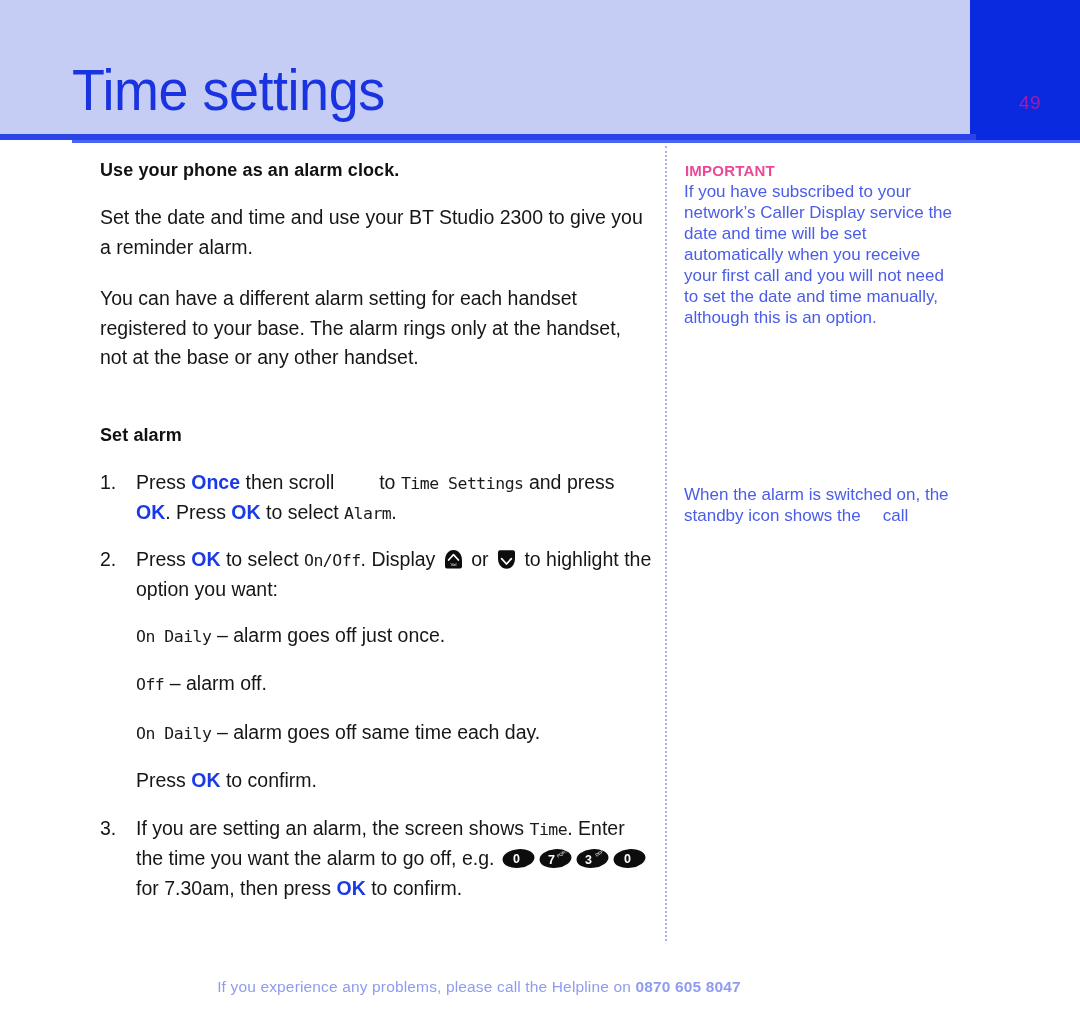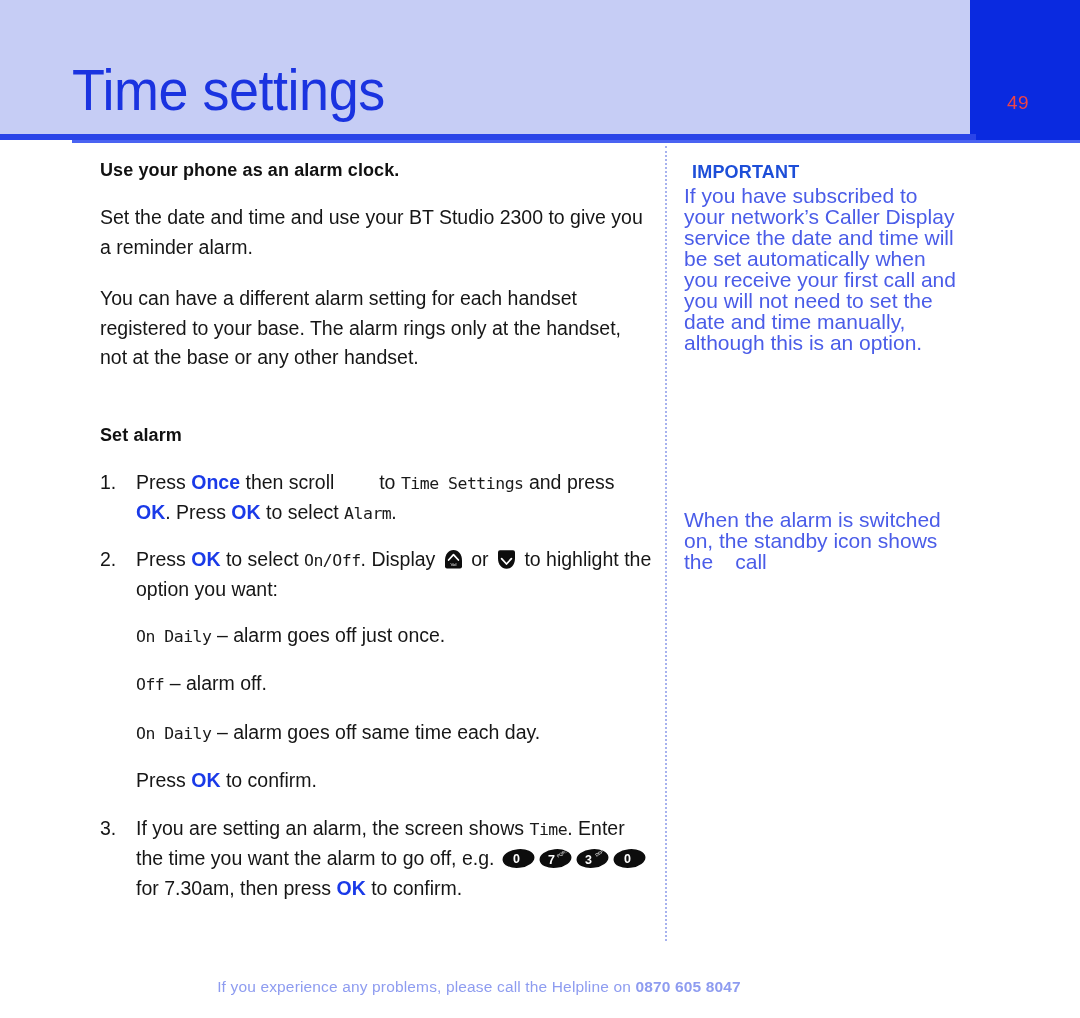--- a/index.html
+++ b/index.html
@@ -29,24 +29,25 @@
     left: 970px; top: 0;
     width: 110px;
     height: 141px;
     background: #0a2ae0;
   }
   .page-num {
     position: absolute;
     left: 970px; top: 92px;
     width: 96px;
     text-align: center;
-    color: #ef4444;
+    color: #a21caf;
     font-size: 19px;
     font-family: "Liberation Sans", sans-serif;
     letter-spacing: .5px;
+    padding-left: 12px;
   }
   .page-title {
     position: absolute;
     left: 72px; top: 59px;
     color: #1a33e0;
     font-size: 58px;
     line-height: 62px;
     font-family: "Liberation Sans", sans-serif;
     font-weight: 300;
     letter-spacing: -0.5px;
@@ -152,28 +153,28 @@
     position: relative;
     width: 33px;
     height: 23px;
     vertical-align: -5px;
     margin: 0 2px;
   }
   .numkey svg { display: block; }
 
   
   .side-head {
-    font-size: 18px;
+    font-size: 15px;
     font-weight: bold;
-    color: #1d4ed8;
-    margin: 0 0 2px 8px;
+    color: #ec4899;
+    margin: 0 0 2px 1px;
     letter-spacing: 0.2px;
   }
   .side-body {
-    font-size: 21px;
+    font-size: 17px;
     line-height: 21px;
     color: #4a5ce8;
     margin: 0;
   }
   .side-body.second { margin-top: 156px; }
   .side-gap { display: inline-block; width: 22px; }
 
   
   .footer {
     position: absolute;

